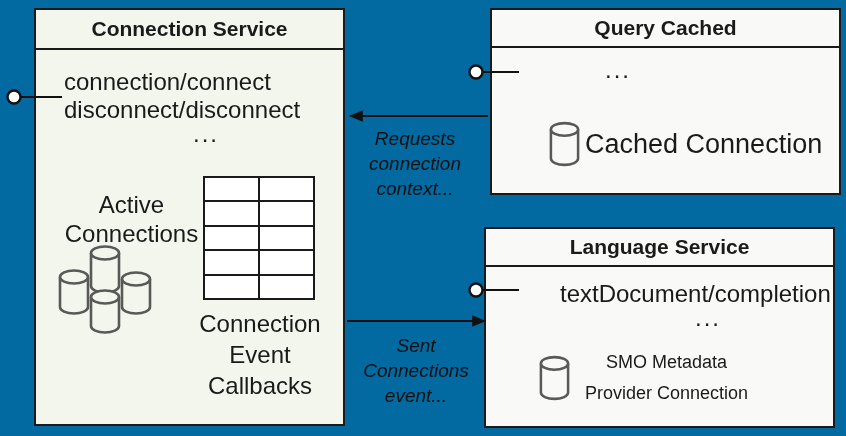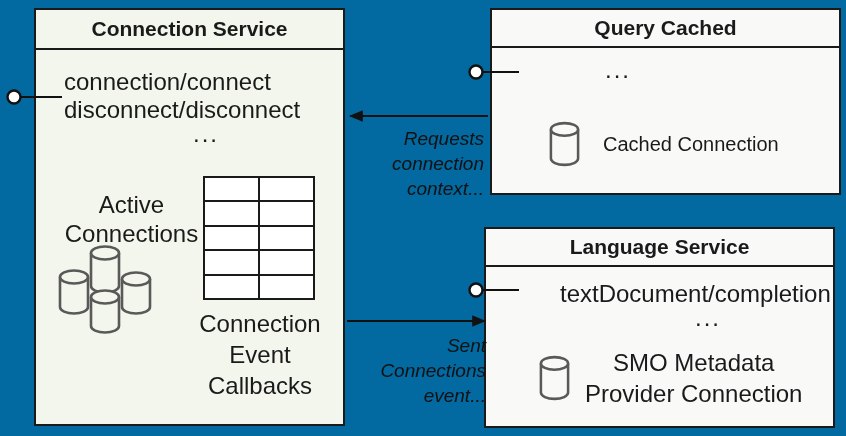--- a/index.html
+++ b/index.html
@@ -60,27 +60,27 @@
     border: 2px solid var(--border, #1a1a1a);
   }
   .tcell { background: #ffffff; }
 
   .callbacks-label {
     position: absolute; left: 152px; top: 298px; width: 144px;
     text-align: center; font-size: 24px; line-height: 31px; white-space: pre-line;
   }
 
   .icon-row { position: absolute; display: flex; align-items: center; }
-  .cached-row { left: 56px; top: 110px; gap: 22px; font-size: 20px; }
+  .cached-row { left: 56px; top: 110px; gap: 4px; font-size: 27px; }
   .smo-row { left: 52px; top: 118px; gap: 14px; }
-  .smo-text { font-size: 24px; line-height: 31px; text-align: center; white-space: pre-line; }
+  .smo-text { font-size: 18px; line-height: 31px; text-align: center; white-space: pre-line; }
 
   .arrow-label {
     position: absolute; font-style: italic; font-size: 19px; line-height: 25px;
-    text-align: right; white-space: pre-line; color: #111111;
+    text-align: center; white-space: pre-line; color: #111111;
   }
   .requests-label { left: 346px; top: 126px; width: 138px; }
   .sent-label { left: 346px; top: 333px; width: 140px; }
 
   .overlay {
     position: absolute; left: 0; top: 0; width: 846px; height: 436px;
     pointer-events: none;
   }
 </style>
 </head>

